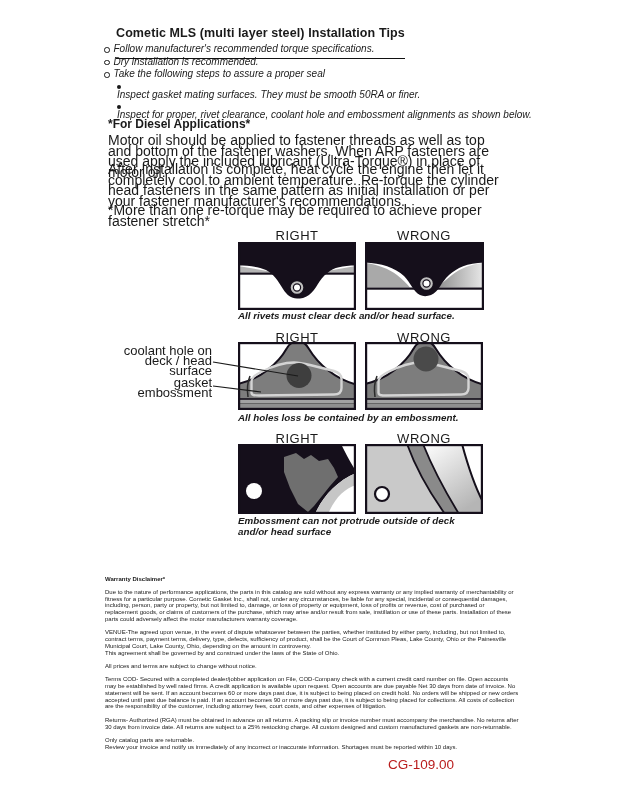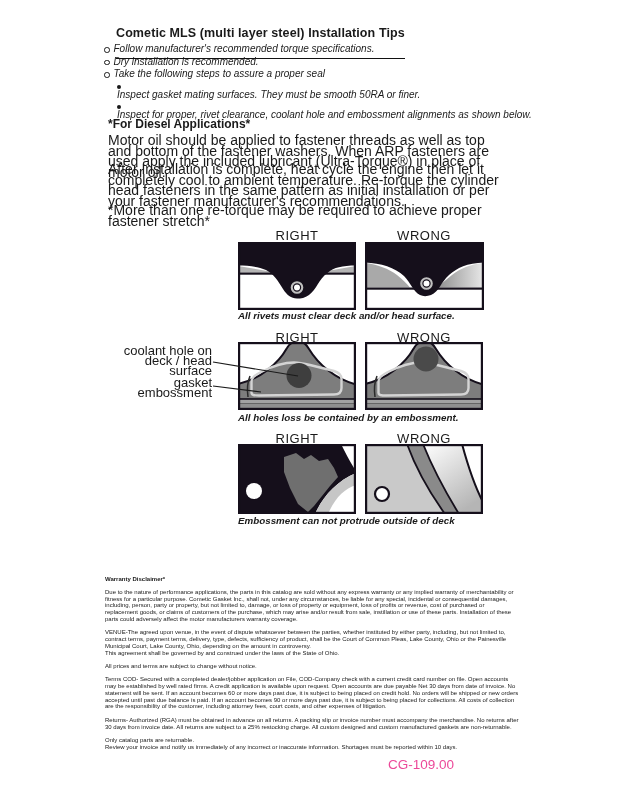--- a/index.html
+++ b/index.html
@@ -17,21 +17,21 @@
             margin:4px 4px 0 0;}
   .h2{font-size:12px;font-weight:bold;}
   .para{font-size:14px;line-height:10.5px;width:400px;}
   .dg-head{font-size:13px;font-weight:normal;letter-spacing:.5px;width:118px;text-align:center;}
   .caption{font-size:9.8px;font-weight:bold;line-height:10.5px;font-style:italic;}
   .sidelabel{font-size:13px;line-height:10px;text-align:right;width:112px;}
   .warranty{width:414px;font-size:6px;line-height:6.8px;}
   .warranty p{margin:0 0 6.5px 0;}
   .warranty p.tight{margin-bottom:0;}
   .warranty .whead{font-weight:bold;margin-bottom:6px;}
-  .footer{font-size:13.5px;color:#ec4899;}
+  .footer{font-size:13.5px;color:#b91c1c;}
   svg{display:block;}
 </style>
 </head>
 <body>
 
 <div id="page">
 
   <div class="abs" style="left:116px;top:23px;">
     <span class="title">Cometic MLS (multi layer steel) Installation Tips</span>
   </div>
@@ -176,20 +176,21 @@
       <path d="M42,0 C50,22 62,45 80,70" fill="none" stroke="#150f1b" stroke-width="1.8"></path>
       <path d="M58,0 C66,20 78,44 94,70" fill="none" stroke="#150f1b" stroke-width="1.8"></path>
       <path d="M97,0 C103,22 110,43 118,58" fill="none" stroke="#150f1b" stroke-width="2"></path>
       <circle cx="17" cy="50" r="7" fill="#ffffff" stroke="#150f1b" stroke-width="2.2"></circle>
       <rect x="1.1" y="1.1" width="115.8" height="67.8" fill="none" stroke="#150f1b" stroke-width="2.2"></rect>
     </svg>
   </div>
 
   <div class="abs caption" style="left:238px;top:516px;width:230px;">
     <div>Embossment can not protrude outside of deck</div>
+    <div>and/or head surface</div>
   </div>
 
   <div class="abs warranty" style="left:105px;top:576px;">
     <div class="whead">Warranty Disclaimer*</div>
     <p>Due to the nature of performance applications, the parts in this catalog are sold without any express warranty or any implied warranty of merchantability or fitness for a particular purpose.  Cometic Gasket Inc., shall not, under any circumstances, be liable for any special, incidental or consequential damages, including, person, party or property, but not limited to, damage, or loss of property or equipment, loss of profits or revenue, cost of purchased or replacement goods, or claims of customers of the purchase, which may arise and/or result from sale, instillation or use of these parts.  Installation of these parts could adversely affect the motor manufacturers warranty coverage.</p>
     <p class="tight">VENUE-The agreed upon venue, in the event of dispute whatsoever between the parties, whether instituted by either party, including, but not limited to, contract terms, payment terms, delivery, type, defects, sufficiency of product, shall be the Court of Common Pleas, Lake County, Ohio or the Painesville Municipal Court, Lake County, Ohio, depending on the amount in controversy.</p>
     <p>This agreement shall be governed by and construed under the laws of the State of Ohio.</p>
     <p>All prices and terms are subject to change without notice.</p>
     <p>Terms COD- Secured with a completed dealer/jobber application on File, COD-Company check with a current credit card number on file.  Open accounts may be established by well rated firms.  A credit application is available upon request.  Open accounts are due payable Net 30 days from date of invoice.  No statement will be sent.  If an account becomes 60 or more days past due, it is subject to being placed on credit hold.  No orders will be shipped or new orders accepted until past due balance is paid.  If an account becomes 90 or more days past due, it is subject to being placed for collections.  All costs of collection are the responsibility of the customer, including attorney fees, court costs, and other expenses of litigation.</p>
     <p>Returns- Authorized (RGA) must be obtained in advance on all returns.  A packing slip or invoice number must accompany the merchandise.  No returns after 30 days from invoice date.  All returns are subject to a 25% restocking charge.  All custom designed and custom manufactured gaskets are non-returnable.</p>

